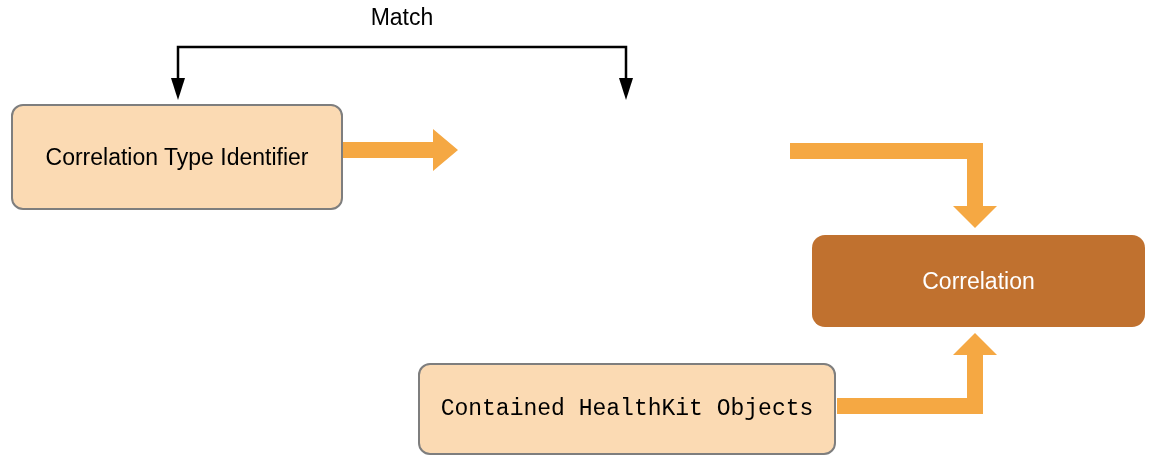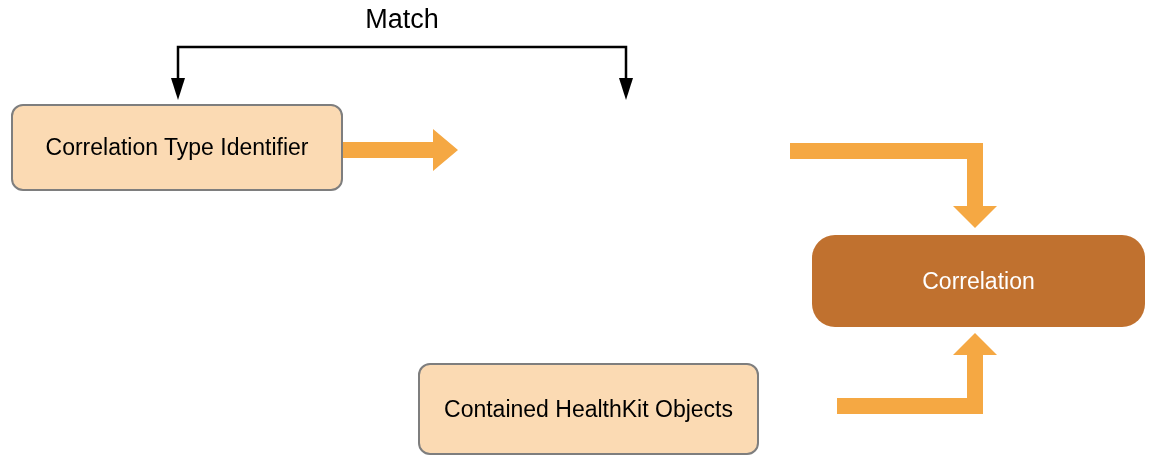--- a/index.html
+++ b/index.html
@@ -47,33 +47,33 @@
   }
   .node.light {
     background: var(--node-fill, #FBDAB3);
     border: 2px solid var(--node-border, #7E7E7E);
     border-radius: 12px;
   }
   .node.dark {
     background: var(--node-dark-fill, #C0712F);
     color: var(--node-dark-text, #FFFFFF);
     border: none;
-    border-radius: 23px;
+    border-radius: 13px;
   }
-  .node-1 { left: 11px;  top: 104px; width: 332px; height: 87px; }
+  .node-1 { left: 11px;  top: 104px; width: 332px; height: 106px; }
   .node-2 { left: 462px; top: 104px; width: 328px; height: 93px; }
   .node-3 { left: 812px; top: 235px; width: 333px; height: 92px; }
-  .node-4 { left: 418px; top: 363px; width: 341px; height: 92px; }
+  .node-4 { left: 418px; top: 363px; width: 418px; height: 92px; font-family: Liberation Mono, monospace; }
   .match-label {
     position: absolute;
     left: 178px;
     top: 4px;
     width: 448px;
     text-align: center;
-    font-size: 27px;
+    font-size: 23px;
     color: var(--text, #000000);
   }
 </style>
 </head>
 <body>
 
 <div class="canvas">
 
   <svg class="arrow-layer" viewBox="0 0 1155 468" width="1155" height="468">
 

